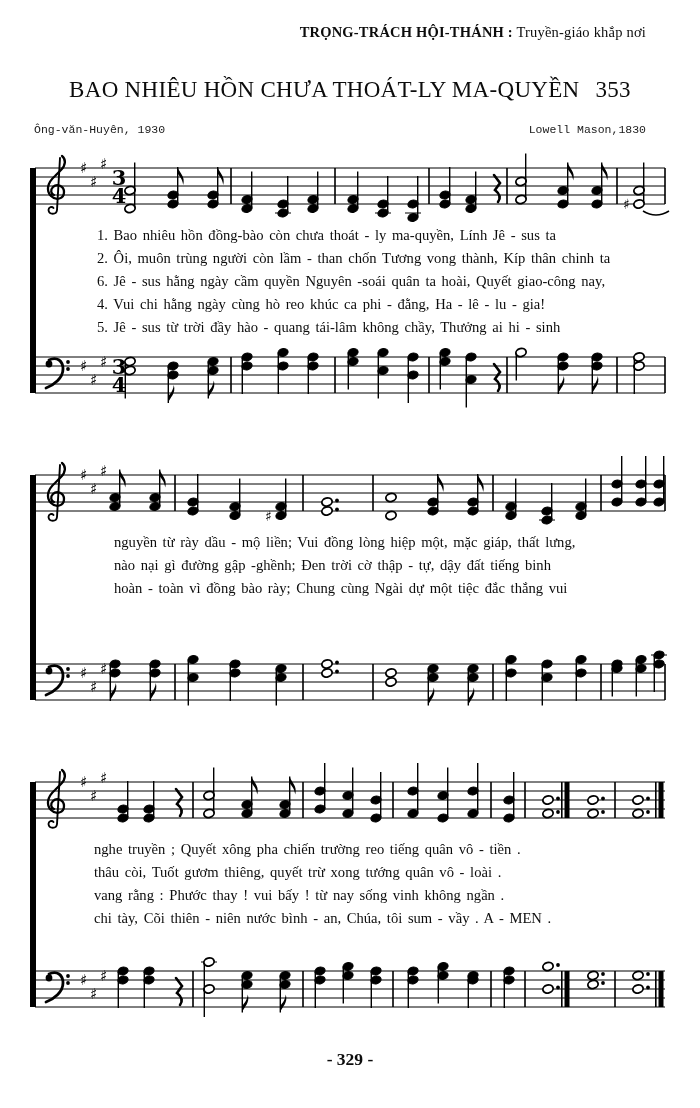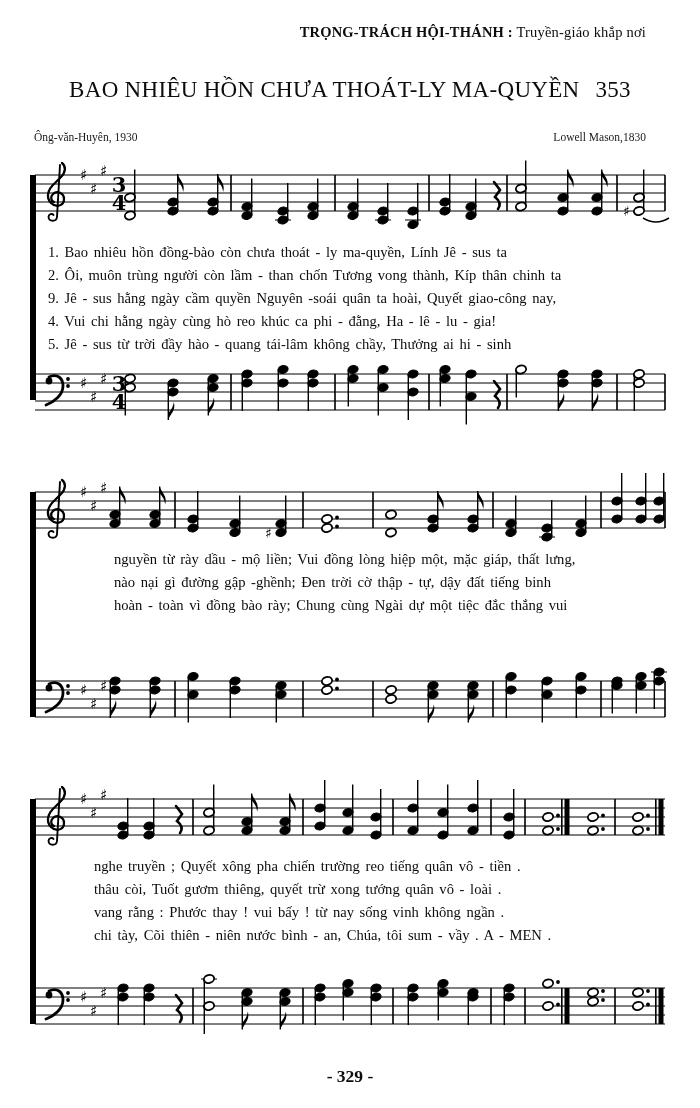--- a/index.html
+++ b/index.html
@@ -7,32 +7,32 @@
     position:relative;width:700px;height:1108px;background:#ffffff;
     color:#0c0c0c;overflow:hidden;
     font-family:"Liberation Serif", serif;
     border-radius:9px;
   }
   .header{margin-top:24px;text-align:right;padding-right:54px;font-size:14.5px;letter-spacing:.2px;}
   .header .hdr-bold{font-weight:bold;}
   .header .hdr-normal{font-weight:normal;}
   .title-row{margin-top:36px;text-align:center;font-weight:normal;font-size:23px;letter-spacing:.3px;white-space:nowrap;}
   .title-row .hymn-number{margin-left:16px;}
-  .credits{margin-top:28px;display:flex;justify-content:space-between;
-    padding:0 54px 0 34px;font-family:Liberation Serif, serif;font-size:11.5px;color:#1a1a1a;align-items:center;}
+  .credits{margin-top:20px;display:flex;justify-content:space-between;
+    padding:0 54px 0 34px;font-family:Liberation Mono, monospace;font-size:11.5px;color:#1a1a1a;align-items:center;}
   .system{position:relative;}
   .sys1{margin-top:12px;}
   .sys2{margin-top:32px;}
   .sys3{margin-top:32px;}
   .sysbar{position:absolute;left:30px;top:20px;width:6px;height:225px;background:#000;}
   svg.staff{display:block;width:700px;overflow:visible;}
   svg.staff.treble{height:76px;}
   svg.staff.bassstaff{height:84px;}
   .lyrics{height:115px;font-size:14.6px;line-height:23px;white-space:nowrap;color:#0c0c0c;word-spacing:2px;}
-  .lyr1{padding-left:48px;margin-top:10px;}
+  .lyr1{padding-left:97px;}
   .lyr2{padding-left:114px;}
   .lyr3{padding-left:94px;font-family:Liberation Serif, serif;}
   .footer{margin-top:12px;text-align:center;font-weight:bold;font-size:17.5px;}
   .staffline{stroke:#000;stroke-width:1;}
   .musictext{font-family:"DejaVu Serif", serif;}
 </style>
 </head>
 <body>
 
 <div class="page">
@@ -129,21 +129,21 @@
         <path d="M 0 0 C 1.5 6 8 9 5.5 18 C 4.5 11 1 8.5 0 6.5 Z" transform="translate(601.7 14.5)" fill="#000"></path>
         <ellipse cx="639" cy="42.5" rx="5.2" ry="3.9" transform="rotate(-14 639 42.5)" fill="#fff" stroke="#000" stroke-width="1.8"></ellipse>
         <ellipse cx="639" cy="56" rx="5.2" ry="3.9" transform="rotate(-14 639 56)" fill="#fff" stroke="#000" stroke-width="1.8"></ellipse>
         <text x="623" y="61" font-size="14" class="musictext" fill="#000">♯</text>
         <path d="M 643 63 Q 656 71 669 63" fill="none" stroke="#000" stroke-width="1.6"></path>
         <line x1="643.7" y1="55" x2="643.7" y2="14.5" stroke="#000" stroke-width="1.4"></line>
       </svg>
     <div class="lyrics lyr1">
       <div class="lyric-line">1. Bao  nhiêu  hồn  đồng-bào  còn  chưa thoát - ly  ma-quyền,  Lính  Jê - sus  ta</div>
       <div class="lyric-line">2. Ôi,  muôn  trùng  người còn  lầm - than chốn Tương vong thành,  Kíp  thân  chinh  ta</div>
-      <div class="lyric-line">9. Jê - sus  hằng  ngày cầm quyền  Nguyên -soái quân ta hoài,  Quyết  giao-công  nay,</div>
+      <div class="lyric-line">6. Jê - sus  hằng  ngày cầm quyền  Nguyên -soái quân ta hoài,  Quyết  giao-công  nay,</div>
       <div class="lyric-line">4. Vui  chi  hằng  ngày cùng  hò  reo  khúc  ca  phi - đằng,  Ha - lê - lu - gia!</div>
       <div class="lyric-line">5. Jê - sus   từ  trời  đầy  hào - quang  tái-lâm không chầy,  Thưởng  ai  hi - sinh</div>
     </div>
     <svg class="staff bassstaff" id="s1b">
         <line x1="35" y1="18" x2="665" y2="18" class="staffline"></line>
         <line x1="35" y1="27" x2="665" y2="27" class="staffline"></line>
         <line x1="35" y1="36" x2="665" y2="36" class="staffline"></line>
         <line x1="35" y1="45" x2="665" y2="45" class="staffline"></line>
         <line x1="35" y1="54" x2="665" y2="54" class="staffline"></line>
         <circle cx="49" cy="25" r="3.4" fill="#000"></circle>

